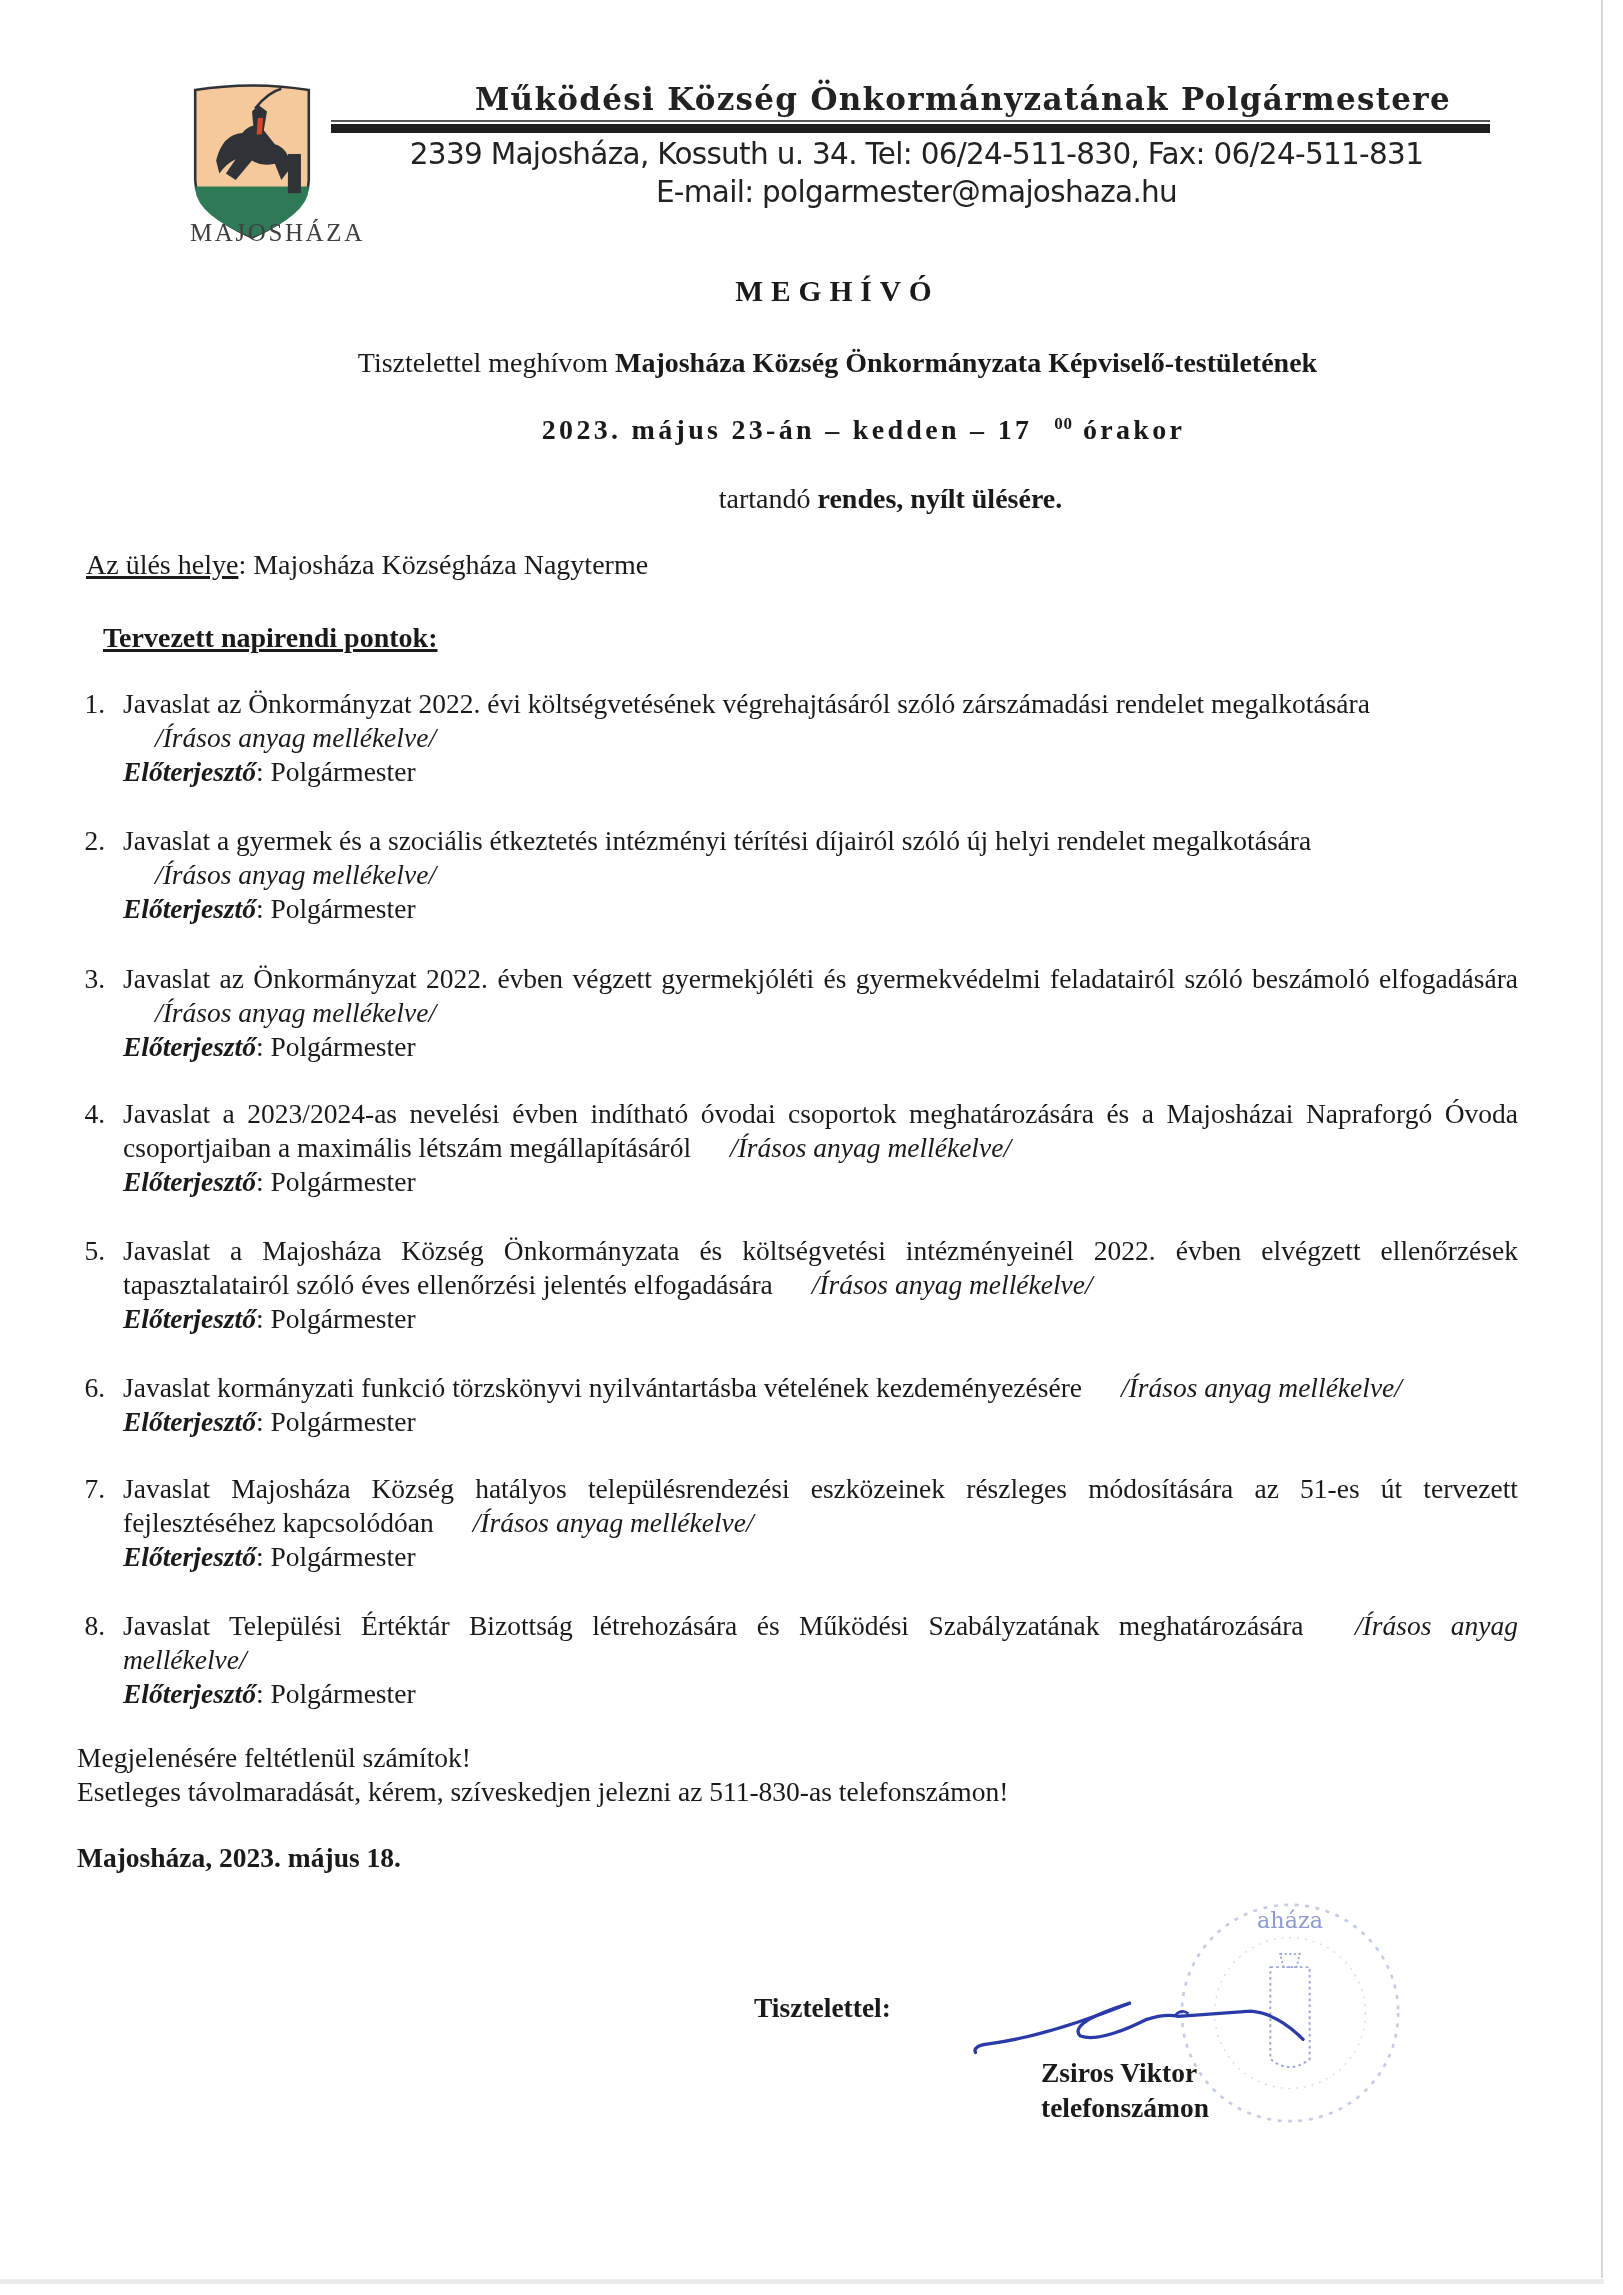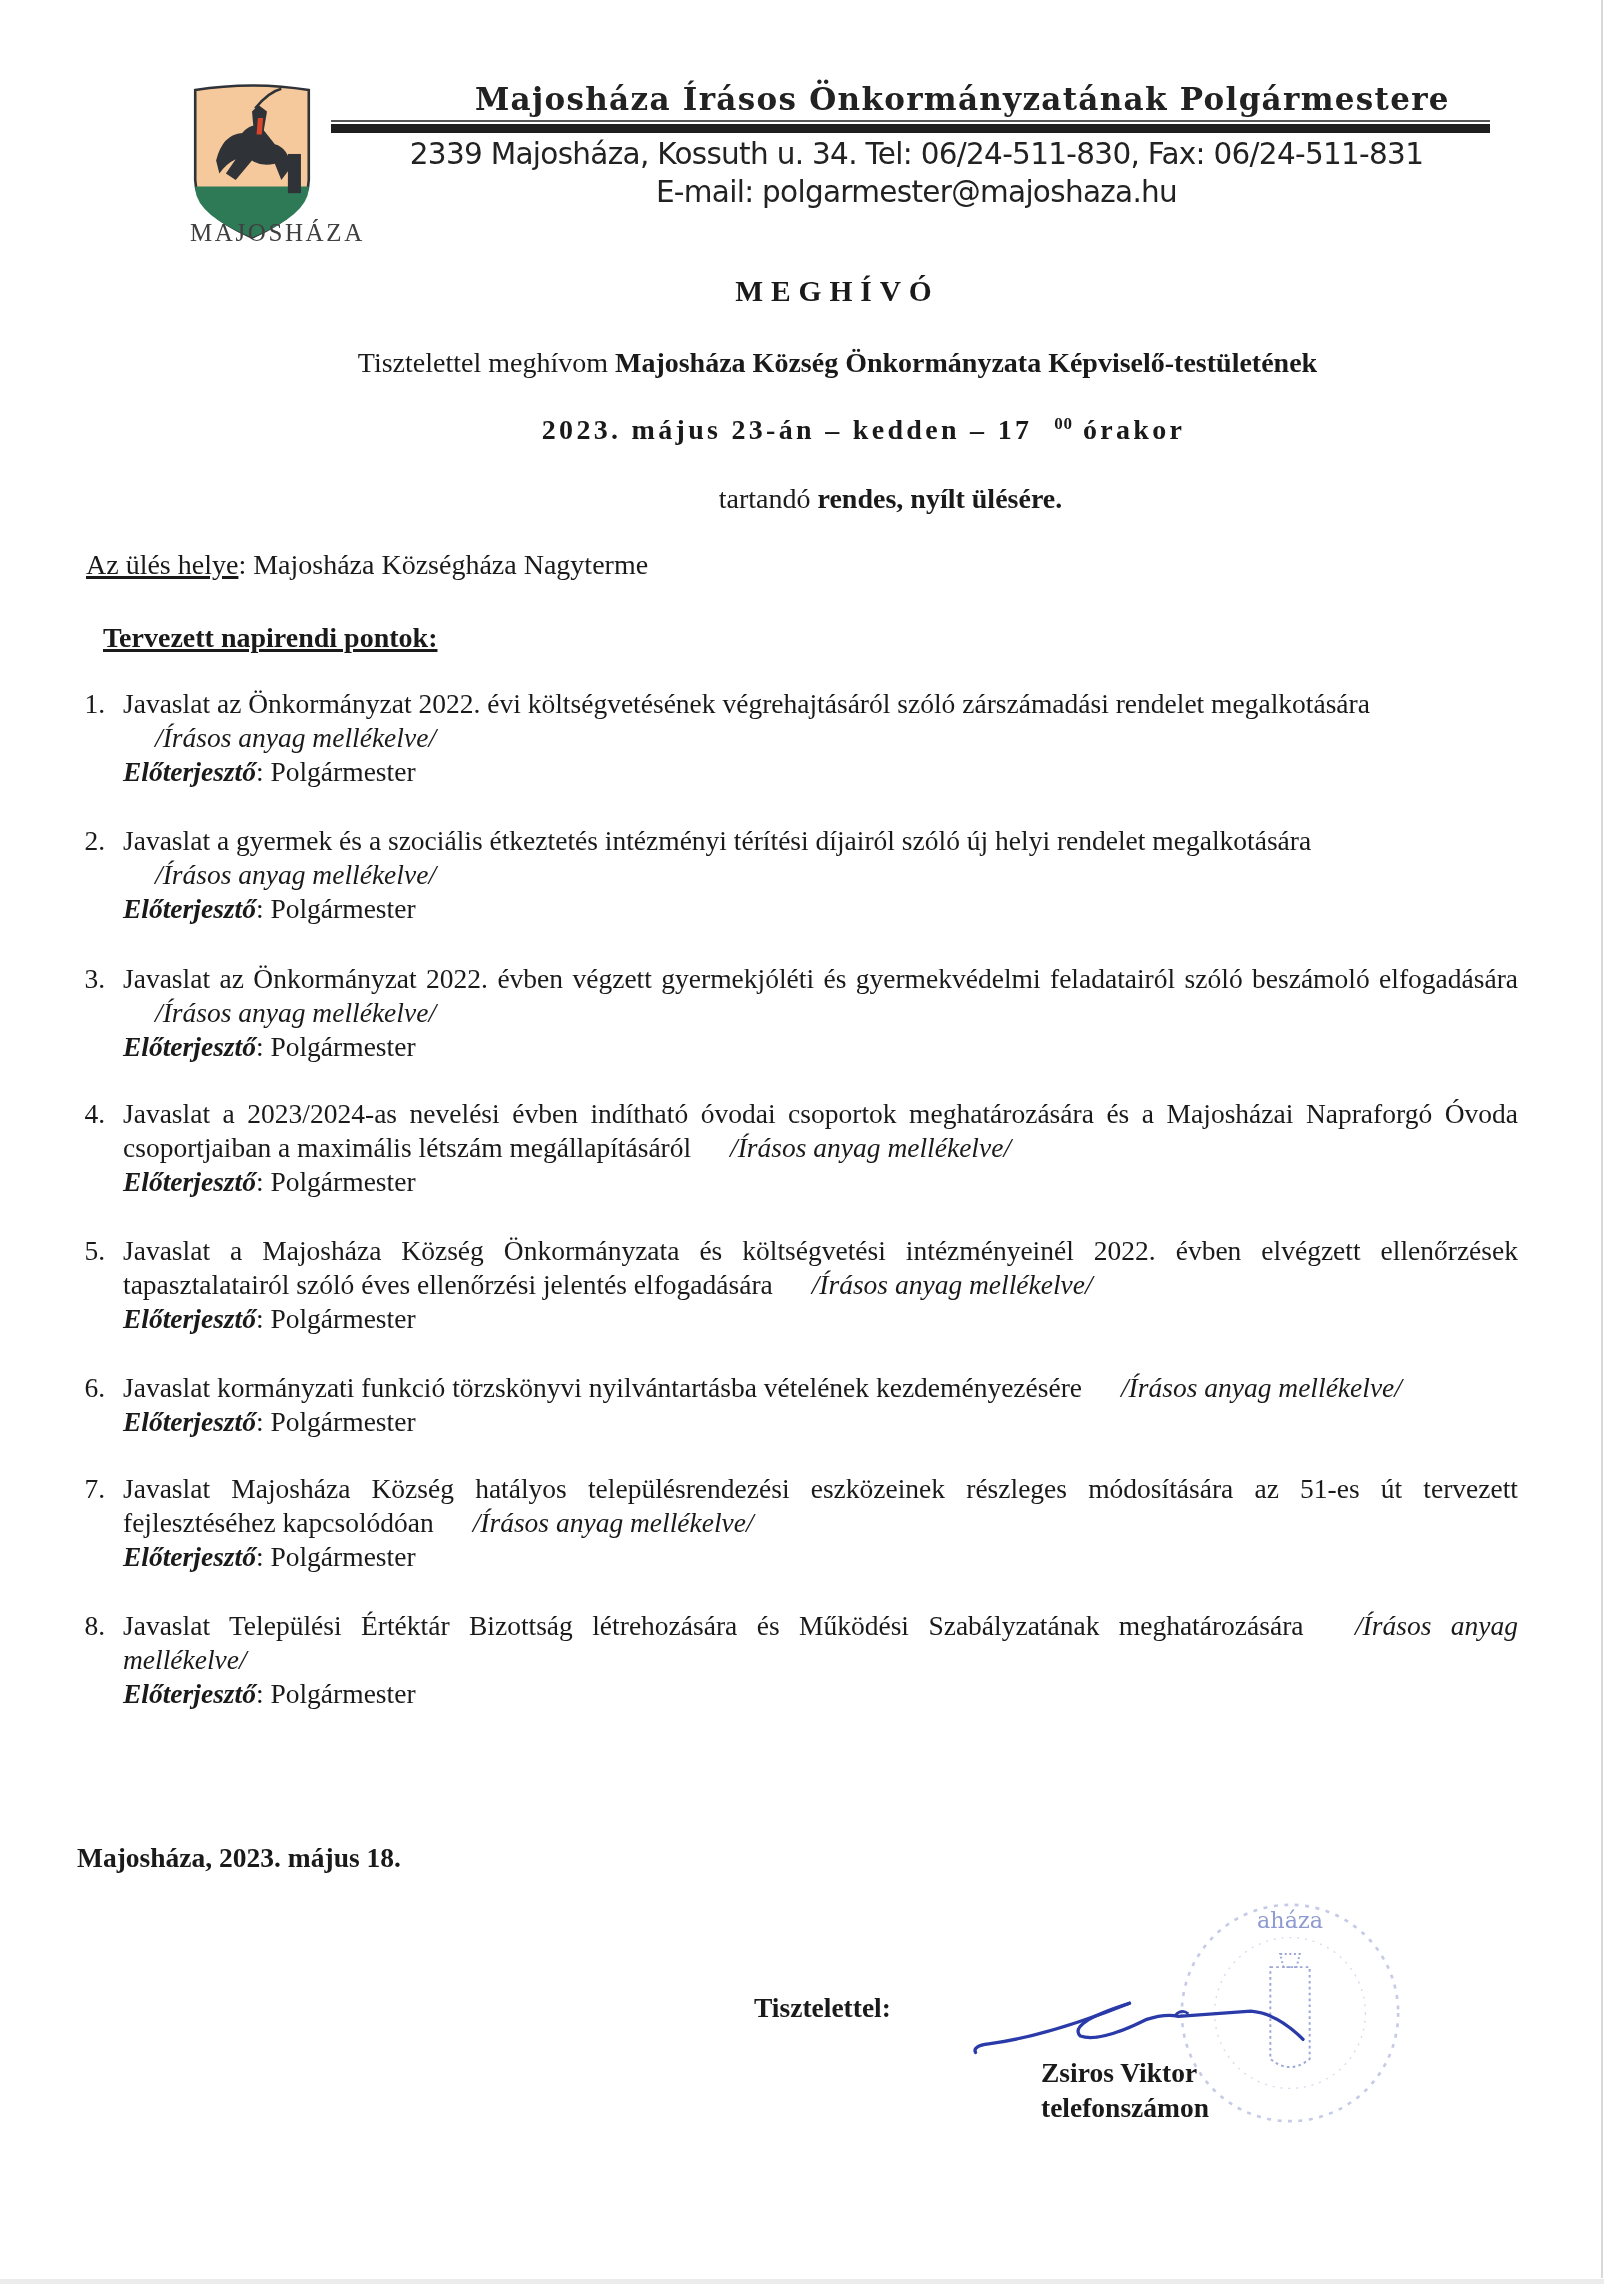--- a/index.html
+++ b/index.html
@@ -63,21 +63,21 @@
     <path d="M8,12 Q95,-2 182,12 L182,150 Q182,200 95,238 Q8,200 8,150 Z" fill="#f6c99c" stroke="#2f3338" stroke-width="4"></path>
     <path d="M8,160 L182,160 L182,165 Q178,205 95,238 Q12,205 8,165 Z" fill="#2e7a57"></path>
     <path d="M40,120 Q50,80 80,78 Q95,60 110,70 L130,95 Q150,100 155,130 L140,150 L130,125 Q110,130 95,120 L70,150 L55,140 L70,118 Q55,125 45,140 Z" fill="#2f3338"></path>
     <path d="M95,45 L105,35 L118,45 L112,80 L98,78 Z" fill="#2f3338"></path>
     <path d="M104,55 L112,55 L110,80 L102,80 Z" fill="#d9442a"></path>
     <path d="M100,40 Q120,15 140,10" stroke="#2f3338" stroke-width="4" fill="none"></path>
     <rect x="150" y="110" width="20" height="60" fill="#2f3338"></rect>
   </svg>
   <div class="crest-caption">MAJOSHÁZA</div>
 
-  <div class="org-title">Majosháza Írásos Önkormányzatának Polgármestere</div>
+  <div class="org-title">Működési Község Önkormányzatának Polgármestere</div>
   <div class="header-rule-thin"></div>
   <div class="header-rule"></div>
   <div class="address">
     <div>2339 Majosháza, Kossuth u. 34. Tel: 06/24-511-830, Fax: 06/24-511-831</div>
     <div>E-mail: polgarmester@majoshaza.hu</div>
   </div>
 
   <div class="meghivo">MEGHÍVÓ</div>
 
   <div class="invite-line">
@@ -149,20 +149,24 @@
     </div>
     <div class="item" style="top:922px">
       <span class="num">8.</span>
       <div class="body">
         <span>Javaslat Települési Értéktár Bizottság létrehozására és Működési Szabályzatának meghatározására </span><span class="attach">/Írásos anyag mellékelve/</span><br>
         <span class="presenter-label">Előterjesztő</span><span>: Polgármester</span>
       </div>
     </div>
   </div>
 
+  <div class="closing">
+    <div>Megjelenésére feltétlenül számítok!</div>
+    <div>Esetleges távolmaradását, kérem, szíveskedjen jelezni az 511-830-as telefonszámon!</div>
+  </div>
   <div class="place-date">Majosháza, 2023. május 18.</div>
 
   <svg class="stamp" viewBox="0 0 360 360">
     <circle cx="180" cy="180" r="165" fill="none" stroke="#c5cbe6" stroke-width="4" stroke-dasharray="6 10"></circle>
     <circle cx="180" cy="180" r="115" fill="none" stroke="#d4d9ee" stroke-width="2" stroke-dasharray="3 9"></circle>
     <path d="M150,110 L210,110 L210,250 Q180,275 150,250 Z" fill="none" stroke="#9aa6d6" stroke-width="3" stroke-dasharray="4 5"></path>
     <path d="M165,90 L195,90 L190,110 L170,110 Z" fill="none" stroke="#9aa6d6" stroke-width="3" stroke-dasharray="3 4"></path>
     <text x="180" y="50" text-anchor="middle" font-size="34" fill="#8f9bd0" font-family="DejaVu Serif, serif">aháza</text>
   </svg>
 

